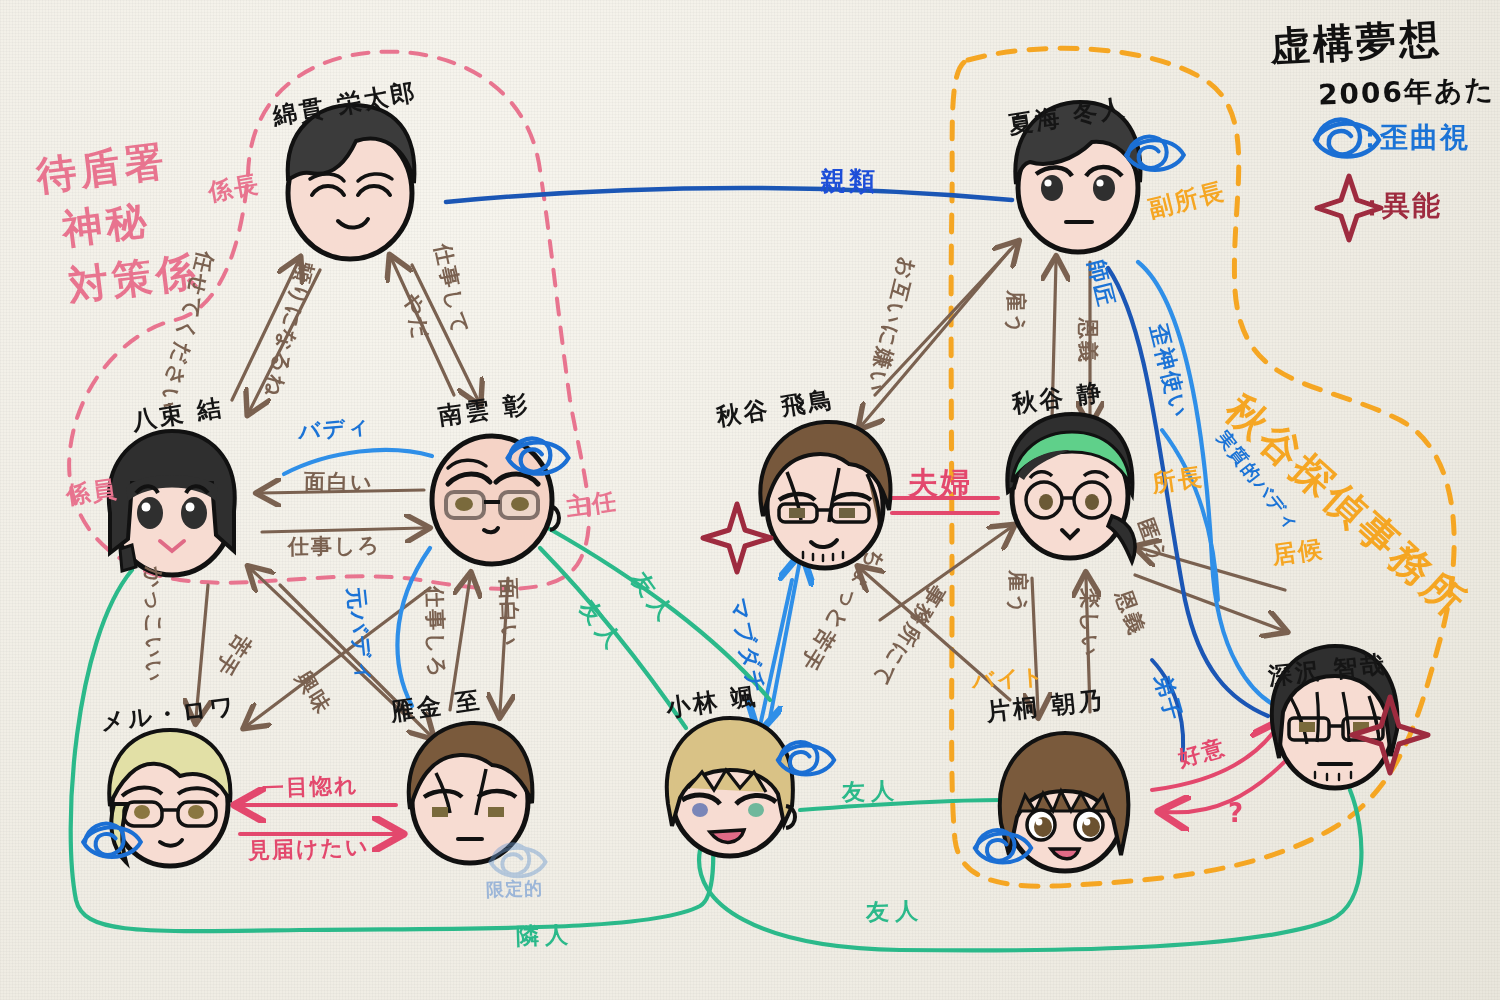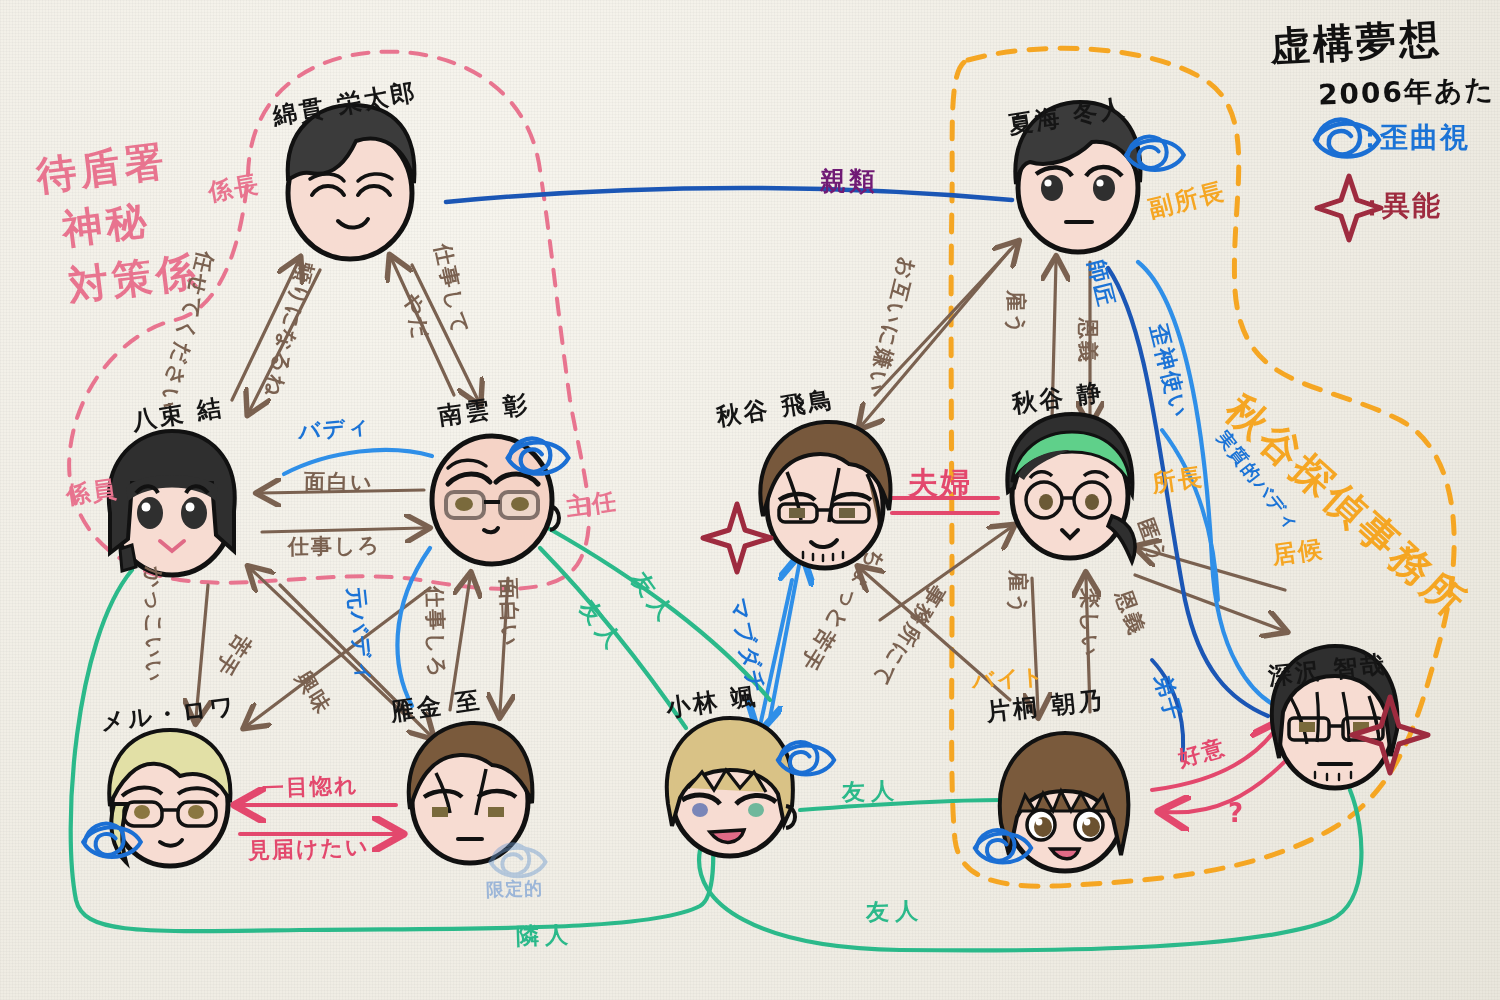--- a/index.html
+++ b/index.html
@@ -407,21 +407,21 @@
   <div class="txt lbl-brown" style="left:254px;top:642px;transform:rotate(124deg);transform-origin:left top;">苦手</div>
   <div class="txt lbl-brown" style="left:310px;top:668px;transform:rotate(58deg);transform-origin:left top;">興味</div>
   <div class="txt lbl-blue" style="left:366px;top:586px;transform:rotate(84deg);transform-origin:left top;">元バディ</div>
   <div class="txt lbl-brown" style="left:444px;top:586px;transform:rotate(88deg);transform-origin:left top;">仕事しろ</div>
   <div class="txt lbl-brown" style="left:518px;top:578px;transform:rotate(88deg);transform-origin:left top;">面白い</div>
 
   <div class="txt lbl-pink" style="left:262px;top:776px;transform:rotate(-2deg);">一目惚れ</div>
   <div class="txt lbl-pink" style="left:248px;top:838px;transform:rotate(-2deg);">見届けたい</div>
   <div class="txt lbl-ltblue" style="left:486px;top:880px;transform:rotate(-2deg);">限定的</div>
 
-  <div class="txt lbl-ink" style="left:820px;top:168px;color:#701a75;font-weight:700;font-size:26px;letter-spacing:3px;">親類</div>
+  <div class="txt lbl-ink" style="left:820px;top:168px;color:#1d4ed8;font-weight:700;font-size:26px;letter-spacing:3px;">親類</div>
   <div class="txt lbl-brown" style="left:1026px;top:290px;transform:rotate(90deg);transform-origin:left top;">雇う</div>
   <div class="txt lbl-brown" style="left:1098px;top:318px;transform:rotate(90deg);transform-origin:left top;">恩義</div>
   <div class="txt lbl-blue" style="left:1106px;top:258px;transform:rotate(76deg);transform-origin:left top;">師匠</div>
   <div class="txt lbl-blue" style="left:1168px;top:322px;transform:rotate(76deg);transform-origin:left top;">歪神使い</div>
   <div class="txt lbl-brown" style="left:918px;top:260px;transform:rotate(104deg);transform-origin:left top;">お互いに嫌い</div>
 
   <div class="txt lbl-pink" style="left:908px;top:468px;font-size:30px;">夫婦</div>
   <div class="txt lbl-blue" style="left:748px;top:596px;transform:rotate(78deg);transform-origin:left top;">マブダチ</div>
 
   <div class="txt lbl-brown" style="left:1028px;top:570px;transform:rotate(90deg);transform-origin:left top;">雇う</div>

